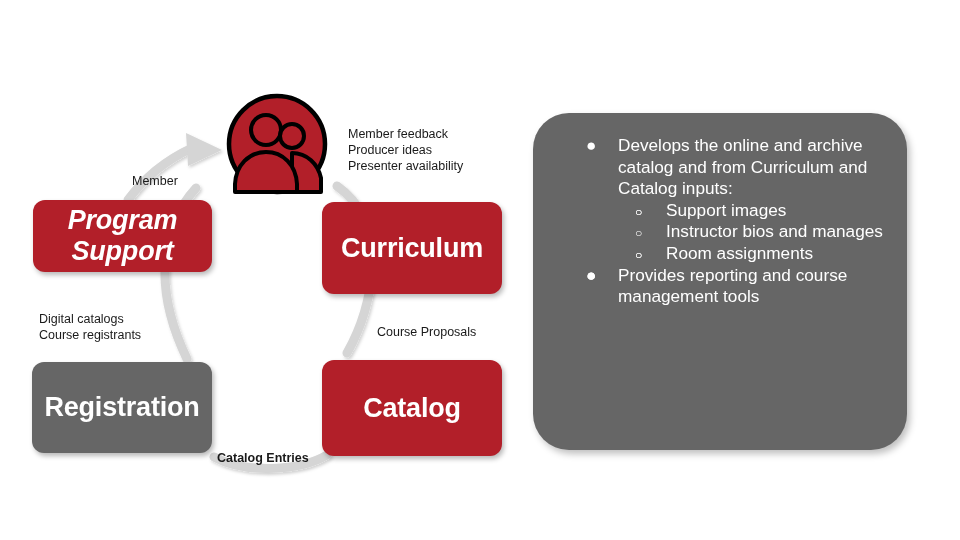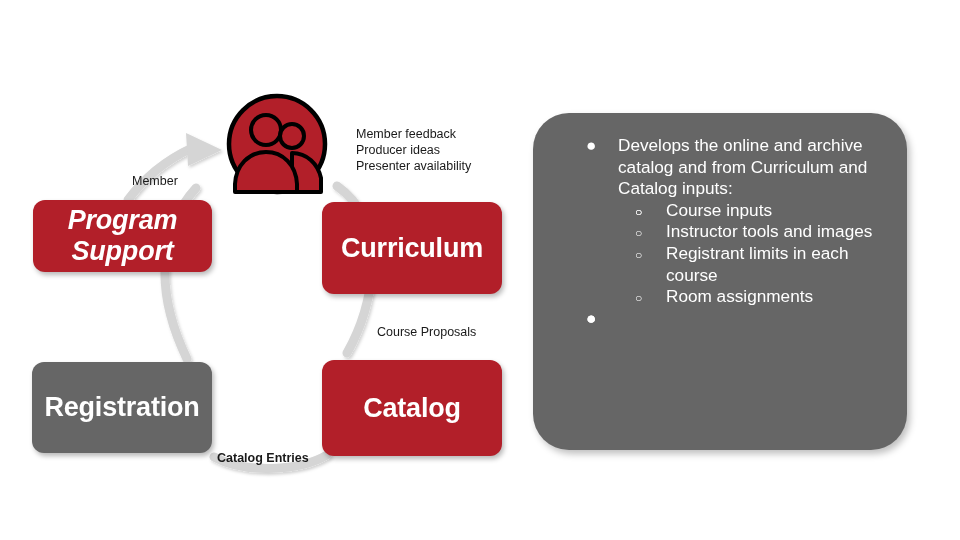--- a/index.html
+++ b/index.html
@@ -59,21 +59,21 @@
 
   
   .edge-label {
     position: absolute;
     font-size: 12.5px;
     color: #1a1a1a;
     line-height: 16px;
     white-space: pre;
   }
   #label-classes          { left: 132px; top: 173px; }
-  #label-member-feedback  { left: 356px; top: 126px; }
+  #label-member-feedback  { left: 348px; top: 126px; }
   #label-course-proposals { left: 377px; top: 324px; text-align: center; }
   #label-digital-catalogs { left: 39px;  top: 311px; }
   #label-catalog-entries  { left: 217px; top: 450px; font-weight: bold; }
 
   
   #description-panel {
     position: absolute;
     left: 533px; top: 113px;
     width: 374px; height: 337px;
     background: #666666;
@@ -171,29 +171,31 @@
   </div>
 
   <div class="edge-label" id="label-classes">Member</div>
 
   <div class="edge-label" id="label-member-feedback">Member feedback
 Producer ideas
 Presenter availability</div>
 
   <div class="edge-label" id="label-course-proposals">Course Proposals</div>
 
+  <div class="edge-label" id="label-digital-catalogs">Digital catalogs
+Course registrants</div>
 
   <div class="edge-label" id="label-catalog-entries">Catalog Entries</div>
 
 </div>
 
 <div id="description-panel">
   <ul id="panel-list">
       <li class="level-1"><span class="bullet-glyph">●</span><span>Develops the online and archive catalog and  from Curriculum and Catalog inputs:</span></li>
       <li class="level-2"><span class="bullet-glyph">○</span></li>
-      <li class="level-2"><span class="bullet-glyph">○</span><span>Course inputs</span></li>
-      <li class="level-2"><span class="bullet-glyph">○</span><span>Instructor tools and images</span></li>
-      <li class="level-2"><span class="bullet-glyph">○</span><span>Registrant limits in each course</span></li>
+      <li class="level-2"><span class="bullet-glyph">○</span><span>Support images</span></li>
+      <li class="level-2"><span class="bullet-glyph">○</span><span>Instructor bios and manages</span></li>
+      <li class="level-2"><span class="bullet-glyph">○</span></li>
       <li class="level-2"><span class="bullet-glyph">○</span><span>Room assignments</span></li>
       <li class="level-1"><span class="bullet-glyph">●</span></li>
-      <li class="level-1"><span class="bullet-glyph">●</span></li>
+      <li class="level-1"><span class="bullet-glyph">●</span><span>Provides reporting and course management tools</span></li>
     </ul>
 </div>
 
 </body></html>

